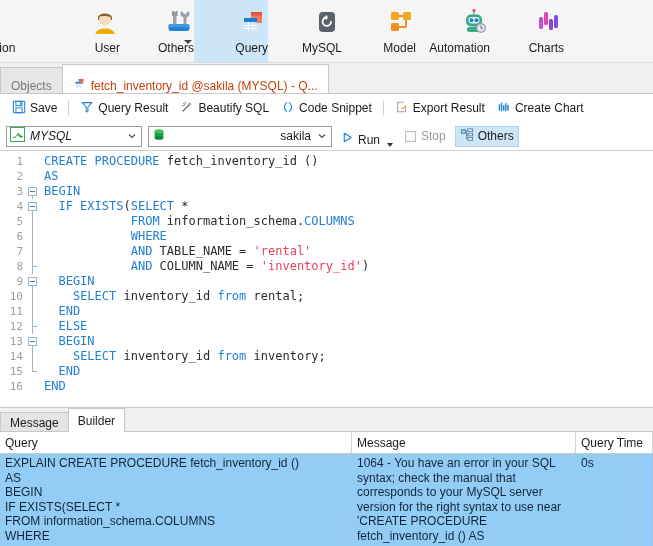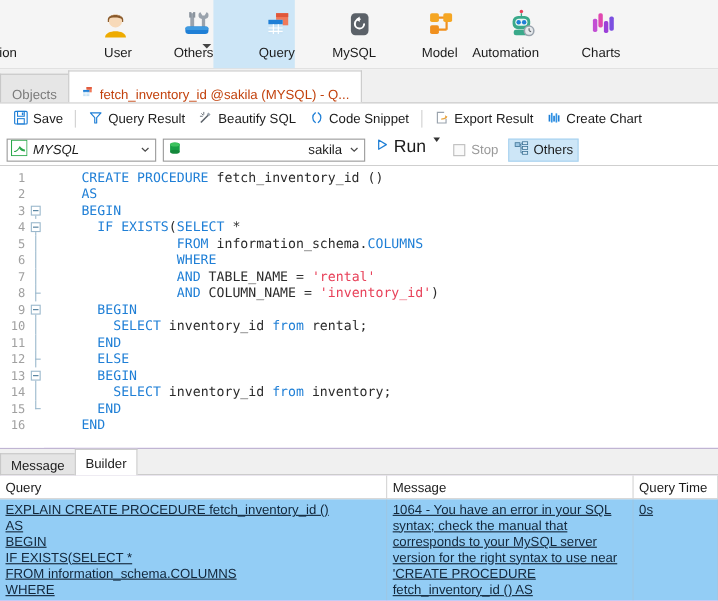--- a/index.html
+++ b/index.html
@@ -63,21 +63,21 @@
     padding-left:6px;gap:6px;border-bottom:1px solid #cfcfcf;
   }
   .combo{
     height:21px;border:1px solid #9a9a9a;background:#fff;display:flex;align-items:center;
     padding:0 3px;box-sizing:border-box;font-size:12px;gap:5px;
   }
   .combo .ctext{flex:1;white-space:nowrap;overflow:hidden;}
   .combo .chev{width:12px;display:flex;align-items:center;justify-content:center;}
   .combo-conn{width:136px;font-style:italic;}
   .combo-db{width:184px;text-align:right;}
-  .run-btn{display:flex;align-items:flex-start;gap:4px;height:22px;padding:0 3px;font-size:16px;}
+  .run-btn{display:flex;align-items:flex-end;gap:4px;height:22px;padding:0 3px;font-size:12px;}
   .run-caret{width:0;height:0;border-left:3.5px solid transparent;border-right:3.5px solid transparent;border-top:4px solid #333;margin-left:3px;}
   .stop-btn{display:flex;align-items:center;gap:5px;height:22px;padding:0 3px;font-size:12px;color:#9a9a9a;}
   .chk{width:11px;height:11px;border:1px solid #bdbdbd;background:#fafafa;box-sizing:border-box;}
   .explain-btn{
     display:flex;align-items:center;gap:4px;height:21px;padding:0 4px;font-size:12px;
     background:#cde6f7;border:1px solid #a8d2ef;box-sizing:border-box;
   }
 
   
   .editor{
@@ -99,27 +99,27 @@
   .fold-box:before{
     content:"";position:absolute;left:1px;top:3px;width:5px;height:1px;background:#4a7a99;
   }
   .fold-line{position:absolute;left:6px;width:1px;background:#9bb8cc;}
   .fold-tick{position:absolute;left:6px;width:5px;height:1px;background:#9bb8cc;}
   .fold-end{position:absolute;left:6px;width:5px;height:1px;background:#9bb8cc;}
   .code{
     flex:1;padding-top:3px;padding-left:4px;box-sizing:border-box;
     white-space:pre;overflow:hidden;
   }
-  .code .cl{height:15px;line-height:15px;margin-left:30px;}
+  .code .cl{height:15px;line-height:15px;}
   .kw{color:#1f7fd6;}
   .str{color:#e8425a;}
   .pl{color:#2b2b2b;}
 
   
-  .respanel{flex:0 0 138px;display:flex;flex-direction:column;border-top:1px solid #c8c8c8;background:#6d28d9;}
+  .respanel{flex:0 0 138px;display:flex;flex-direction:column;border-top:1px solid #c8c8c8;background:#0ea5e9;}
   .restabs{height:24px;flex:0 0 24px;display:flex;align-items:flex-end;background:#f0f0f0;position:relative;}
   .restabs:after{content:"";position:absolute;left:0;right:0;bottom:0;height:1px;background:#c8c8c8;}
   .rtab{
     height:20px;padding:0 9px;display:flex;align-items:center;font-size:12px;
     background:#e4e4e4;border:1px solid #c8c8c8;border-bottom:none;color:#1b1b1b;
     box-sizing:border-box;margin-right:-1px;
   }
   .rtab.active{background:#ffffff;height:24px;z-index:2;position:relative;}
   .grid{flex:1;background:#ffffff;display:flex;flex-direction:column;overflow:hidden;}
   .grid-head{
@@ -129,21 +129,21 @@
   .gh{
     display:flex;align-items:center;padding-left:5px;box-sizing:border-box;
     border-right:1px solid #d4d4d4;color:#1b1b1b;white-space:nowrap;overflow:hidden;
   }
   .col-q{width:352px;flex:0 0 352px;}
   .col-m{width:224px;flex:0 0 224px;}
   .col-t{flex:1;}
   .grid-body{flex:1;display:flex;background:#93cdf5;overflow:hidden;}
   .gcell{
     padding:2px 5px 0 5px;box-sizing:border-box;border-right:1px solid #9ec7e4;
-    font-size:12px;color:#12263a;line-height:14.5px;white-space:pre;overflow:hidden;text-decoration:underline;
+    font-size:12px;color:#12263a;line-height:14.5px;white-space:pre;overflow:hidden;
   }
   .gcell.wrap{white-space:normal;}
 </style>
 </head>
 <body>
 
 <div class="app">
 
   <div class="ribbon">
 

